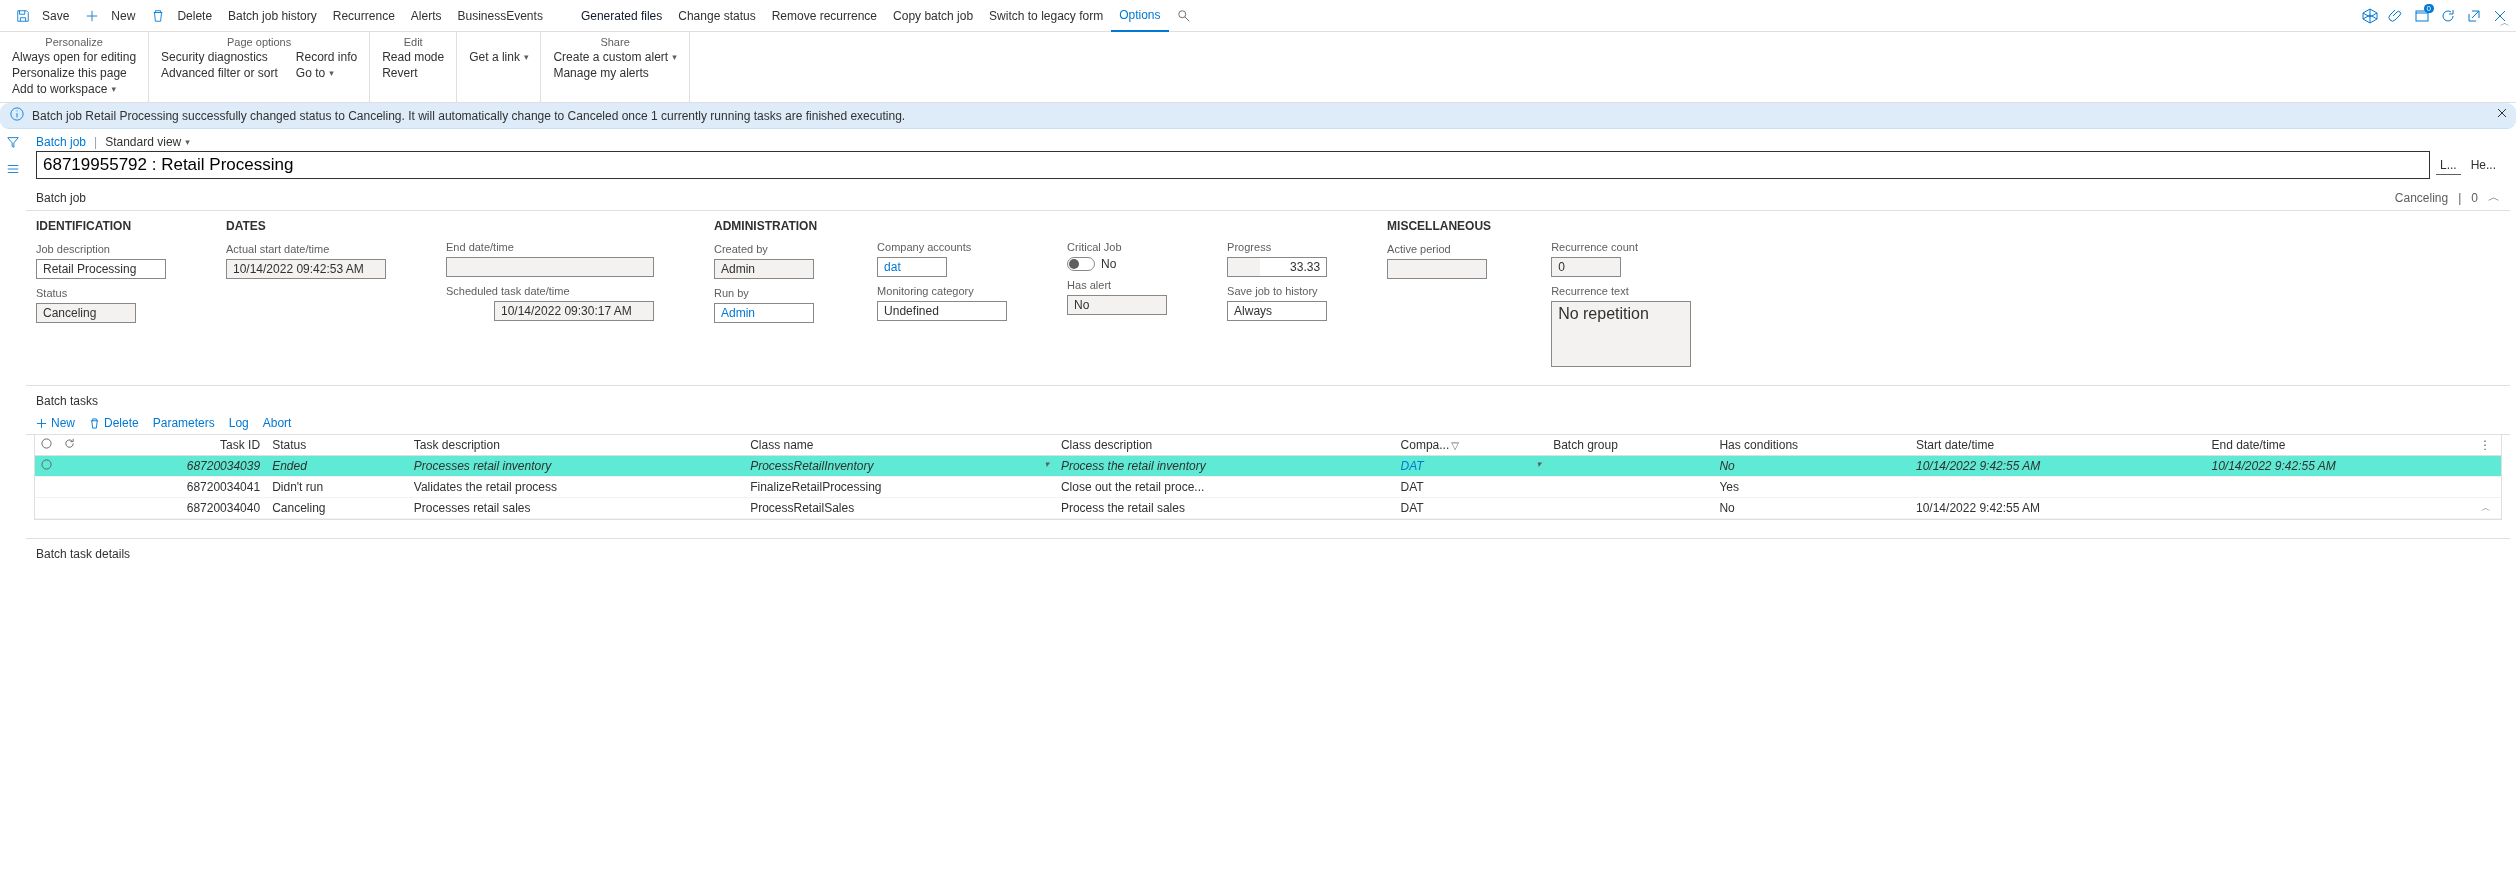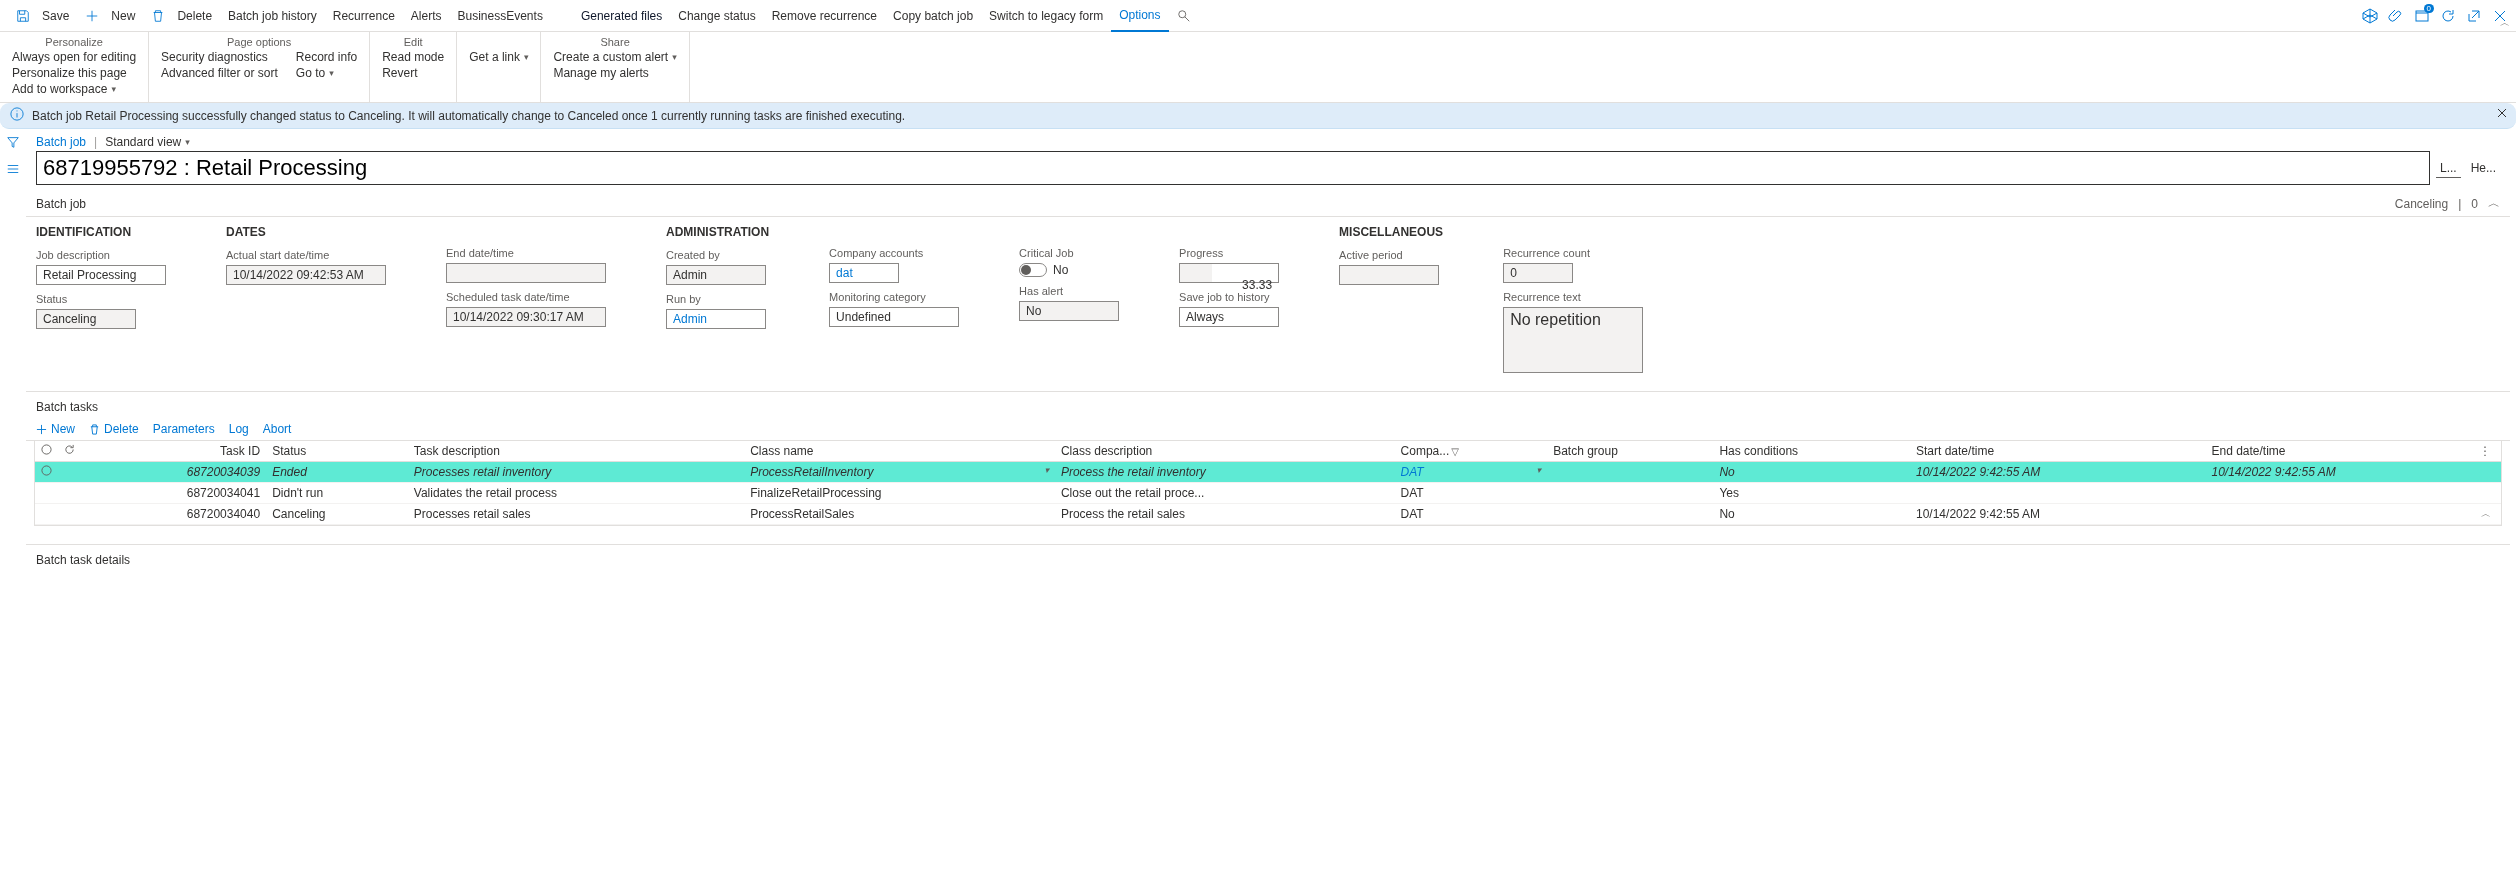--- a/index.html
+++ b/index.html
@@ -38,21 +38,21 @@
   .main { flex: 1; padding: 0 6px 0 0; }
 
   
   .bc-row { display: flex; align-items: center; gap: 8px; padding: 6px 10px 2px 10px; }
   .bc-link { color: #0078d4; cursor: pointer; }
   .bc-sep { color: #a19f9d; }
   .bc-view { color: #323130; cursor: pointer; display:flex; align-items:center; gap:4px;}
 
   
   .title-row { display: flex; align-items: center; padding: 0 10px 6px 10px; gap: 6px; }
-  .title-input { flex: 1; border: 1px solid #323130; padding: 3px 6px; font-size: 22px; background: #fff; }
+  .title-input { flex: 1; border: 1px solid #323130; padding: 3px 6px; font-size: 17px; background: #fff; }
   .title-btn { border: none; border-bottom: 1px solid #605e5c; background: none; cursor: pointer; font-size: 12px; padding: 2px 4px; color:#323130;}
 
   
   .sec-hdr { display: flex; align-items: center; padding: 4px 10px; border-bottom: 1px solid #e1dfdd; }
   .sec-hdr .title { font-size: 12px; color:#323130; }
   .sec-hdr .right { margin-left: auto; display: flex; align-items: center; gap: 10px; color: #605e5c; font-size: 12px; }
   .sec-hdr .chev-up { cursor: pointer; color:#605e5c;}
 
   
   .field-area { display: flex; gap: 60px; padding: 8px 10px 18px 10px; flex-wrap: wrap; border-bottom: 1px solid #e1dfdd;}
@@ -63,21 +63,21 @@
   .finput.ro { background: #f3f2f1; color:#323130;}
   .finput.link { color: #0078d4; }
   .finput.small { min-width: 100px; width: 100px;}
   .finput.num { text-align: right; width: 70px; min-width: 70px;}
   .ftextarea { border: 1px solid #8a8886; background:#f3f2f1; width: 140px; height: 66px; padding: 3px 6px; font-size:16px; resize:none;}
   .toggle-row { display:flex; align-items:center; gap:6px;}
   .toggle { width: 28px; height: 14px; border: 1px solid #8a8886; border-radius: 8px; position:relative; background:#fff;}
   .toggle .knob { position:absolute; width:10px; height:10px; border-radius:50%; background:#605e5c; top:1px; left:1px;}
   .progress-wrap { border: 1px solid #8a8886; width: 100px; height: 20px; position: relative; background:#fff;}
   .progress-fill { background: #f3f2f1; height:100%;}
-  .progress-txt { position:absolute; right:6px; top:14px; font-size:12px;}
+  .progress-txt { position:absolute; right:6px; top:2px; font-size:12px;}
 
   
   .tasks-hdr { padding: 8px 10px 4px 10px; font-size: 12px; }
   .tasks-toolbar { display: flex; align-items: center; gap: 14px; padding: 4px 10px; border-bottom: 1px solid #e1dfdd;}
   .tt-link { color: #0078d4; cursor: pointer; display:flex; align-items:center; gap:4px; font-size:12px;}
   .tasks-table-wrap { padding: 0; margin: 0 8px; border: 1px solid #e1dfdd; border-top:none;}
   table.tasks { border-collapse: collapse; width: 100%; font-size: 12px; }
   table.tasks th { text-align: left; font-weight: 400; color: #323130; border-bottom: 1px solid #e1dfdd; padding: 3px 6px; background:#fff; white-space:nowrap;}
   table.tasks td { padding: 3px 6px; border-bottom: 1px solid #f3f2f1; white-space: nowrap; }
   table.tasks tr.sel td { background: #5eead4; font-style: italic; }
@@ -330,21 +330,21 @@
       <div class="fg">
         <div class="fg-title">DATES</div>
         <div class="flabel">Actual start date/time</div>
         <div class="finput ro" style="min-width:160px;">10/14/2022 09:42:53 AM</div>
       </div>
       <div class="fg">
         <div style="height:14px;"></div>
         <div class="flabel">End date/time</div>
         <div class="finput ro" style="min-width:160px;"></div>
         <div class="flabel">Scheduled task date/time</div>
-        <div class="finput ro" style="min-width:160px;">10/14/2022 09:30:17 AM</div>
+        <div class="finput ro" style="min-width:160px;margin-left:48px;">10/14/2022 09:30:17 AM</div>
       </div>
 
       <div class="fg">
         <div class="fg-title">ADMINISTRATION</div>
         <div class="flabel">Created by</div>
         <div class="finput ro small">Admin</div>
         <div class="flabel">Run by</div>
         <div class="finput link small">Admin</div>
       </div>
 

